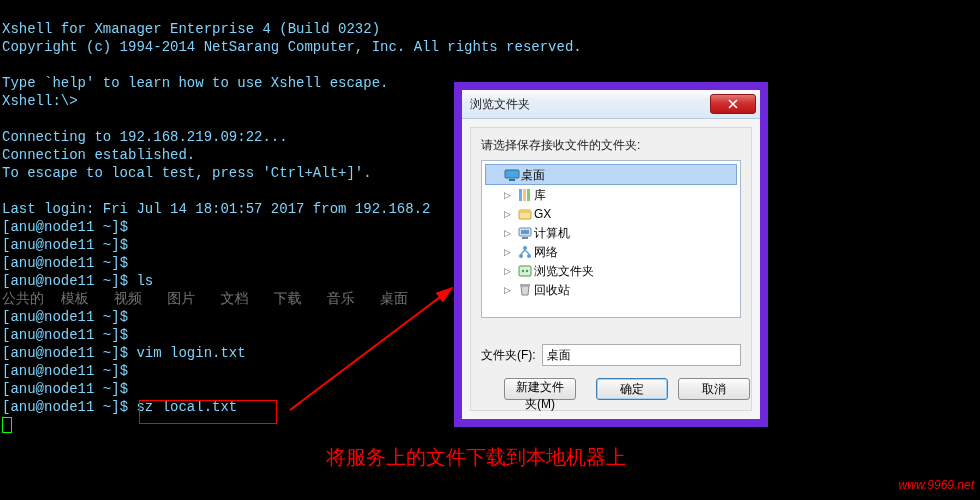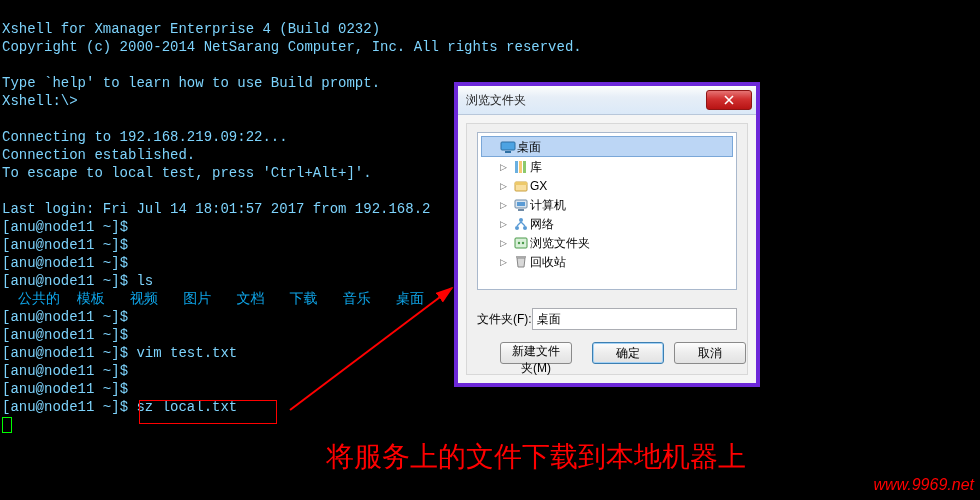--- a/index.html
+++ b/index.html
@@ -13,21 +13,21 @@
     line-height: 18px;
     color: #ccc;
     overflow: hidden;
     position: relative;
   }
   .terminal {
     padding: 2px;
     white-space: pre;
   }
   .white { color: #7dd3fc; }
-  .blue  { color: #0ea5e9; margin-left: 16px; }
+  .blue  { color: #737373; }
   .cursor {
     display: inline-block;
     width: 8px;
     height: 14px;
     border: 1px solid #0f0;
     vertical-align: text-bottom;
   }
   .cmd-box {
     position: absolute;
     left: 139px;
@@ -42,40 +42,40 @@
     left: 280px;
     top: 270px;
     pointer-events: none;
   }
   .caption {
     position: absolute;
     left: 326px;
     top: 448px;
     color: #f00;
     font-family: "SimSun","NSimSun",serif;
-    font-size: 28px;
+    font-size: 20px;
   }
   .watermark {
     position: absolute;
     right: 6px;
     bottom: 6px;
     color: #f00;
     font-family: Arial, sans-serif;
-    font-size: 16px;
+    font-size: 12px;
     font-style: italic;
   }
 
   
   .dlg {
     position: absolute;
     left: 454px;
     top: 82px;
     width: 298px;
     background: #f5f5f5;
-    border: 4px solid #6d28d9;
+    border: 8px solid #6d28d9;
     box-shadow: 0 0 4px rgba(0,0,0,.6);
     font-family: "Microsoft YaHei","SimSun",Arial,sans-serif;
     font-size: 12px;
     color: #000;
   }
   .dlg .titlebar {
     display: flex;
     align-items: center;
     height: 28px;
     background: linear-gradient(#fdfdfd,#e6eef7 40%,#dbe9f8);
@@ -129,22 +129,22 @@
     font-family: Arial;
     margin-right: 2px;
   }
   .tree-row .icon { width: 18px; display: flex; justify-content: center; }
   .tree-row .label { color: #000; }
   .tree-row.child { padding-left: 22px; }
 
   .folder-line {
     display: flex;
     align-items: center;
-    margin-top: 18px;
-    gap: 0;
+    margin-top: 26px;
+    gap: 6px;
   }
   .folder-line .lbl { white-space: nowrap; }
   .folder-line input {
     flex: 1;
     height: 20px;
     border: 1px solid #abadb3;
     background: #fff;
     font-size: 12px;
     padding: 0 4px;
     font-family: inherit;
@@ -171,38 +171,38 @@
   .winbtn.def {
     border: 1px solid #3c7fb1;
     box-shadow: 0 0 0 1px #a3d1f5 inset;
   }
 </style>
 </head>
 <body>
 
 <div class="terminal">
 <span class="white">Xshell for Xmanager Enterprise 4 (Build 0232)</span>
-<span class="white">Copyright (c) 2000-2014 NetSarang Computer, Inc. All rights reserved.</span>
+<span class="white">Copyright (c) 1994-2014 NetSarang Computer, Inc. All rights reserved.</span>
 <span></span>
-<span class="white">Type `help' to learn how to use Build prompt.</span>
+<span class="white">Type `help' to learn how to use Xshell escape.</span>
 <span class="white">Xshell:\&gt;</span>
 <span></span>
 <span class="white">Connecting to 192.168.219.09:22...</span>
 <span class="white">Connection established.</span>
 <span class="white">To escape to local test, press 'Ctrl+Alt+]'.</span>
 <span></span>
 <span class="white">Last login: Fri Jul 14 18:01:57 2017 from 192.168.2</span>
 <span class="white">[<span>anu@node11 ~</span>]$</span>
 <span class="white">[<span>anu@node11 ~</span>]$</span>
 <span class="white">[<span>anu@node11 ~</span>]$</span>
 <span class="white">[<span>anu@node11 ~</span>]$ <span>ls</span></span>
 <span class="blue">公共的  模板   视频   图片   文档   下载   音乐   桌面</span>
 <span class="white">[<span>anu@node11 ~</span>]$</span>
 <span class="white">[<span>anu@node11 ~</span>]$</span>
-<span class="white">[<span>anu@node11 ~</span>]$ <span>vim test.txt</span></span>
+<span class="white">[<span>anu@node11 ~</span>]$ <span>vim login.txt</span></span>
 <span class="white">[<span>anu@node11 ~</span>]$</span>
 <span class="white">[<span>anu@node11 ~</span>]$</span>
 <span class="white">[<span>anu@node11 ~</span>]$ <span>sz local.txt</span></span>
 <span class="cursor"></span>
 </div>
 
 <div class="cmd-box"></div>
 
 <svg class="arrow" width="200" height="160">
   <defs>
@@ -216,20 +216,21 @@
 <div class="dlg">
   <div class="titlebar">
     <span class="title">浏览文件夹</span>
     <div class="closebtn">
       <svg viewBox="0 0 10 10">
           <path d="M1 1 L9 9 M9 1 L1 9" stroke="#fff" stroke-width="1.6"></path>
         </svg>
     </div>
   </div>
   <div class="inner">
+    <div class="prompt">请选择保存接收文件的文件夹:</div>
     <div class="tree" id="tree">
         <div class="tree-row sel">
           <span class="exp"></span>
           <span class="icon">
             <svg width="16" height="16">
               <rect x="1" y="3" width="14" height="8" rx="1" fill="#4da3e2" stroke="#2e6fa3"></rect>
               <rect x="5" y="12" width="6" height="2" fill="#2e6fa3"></rect>
             </svg>
           </span>
           <span class="label">桌面</span>

